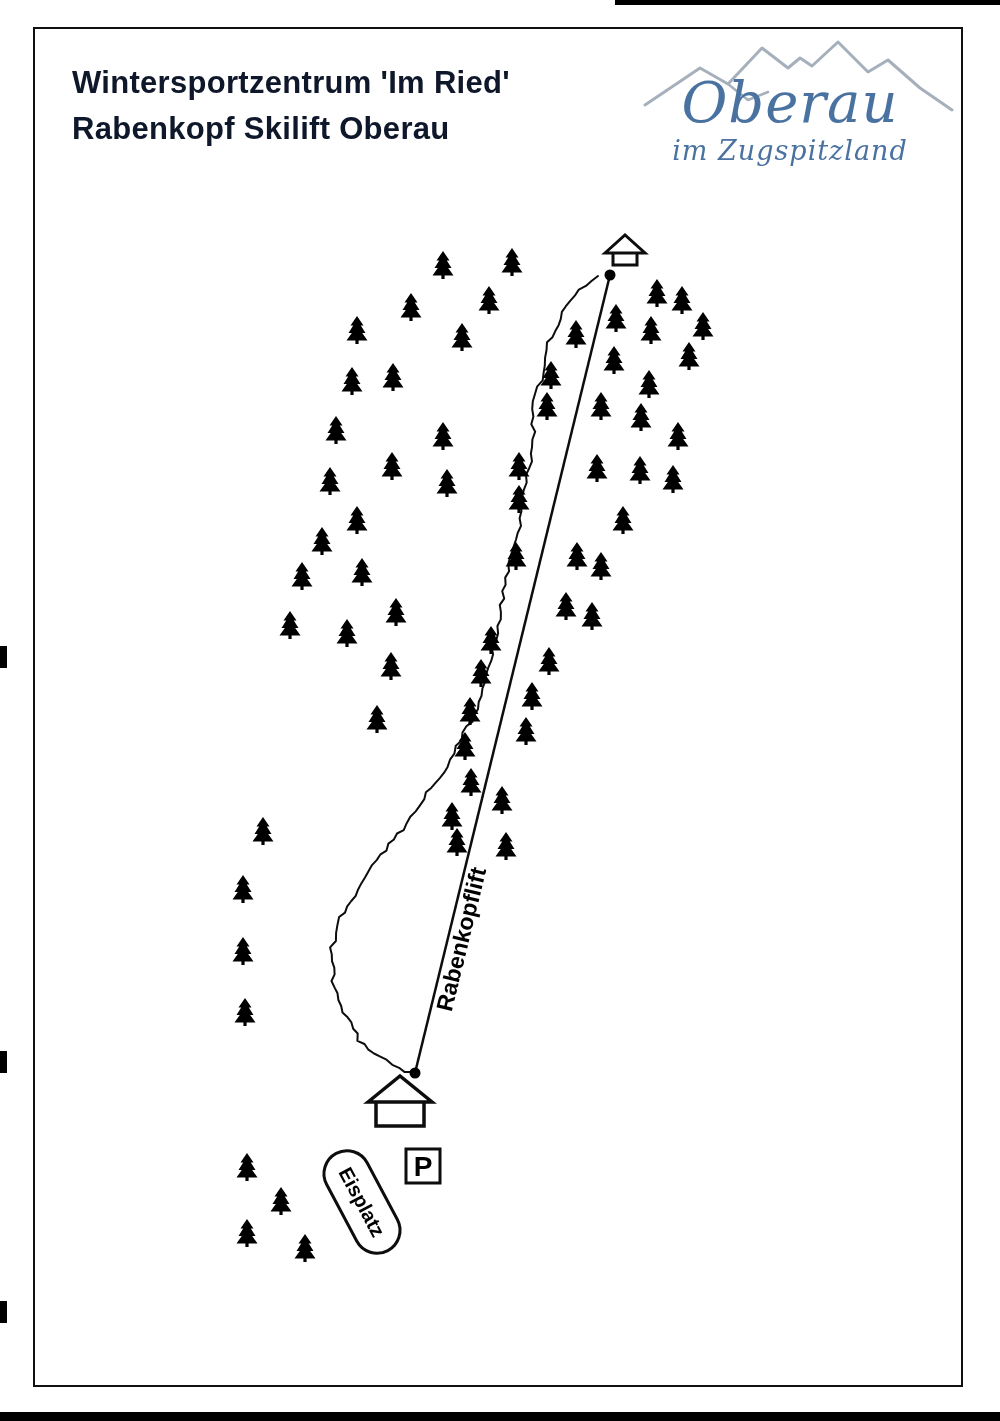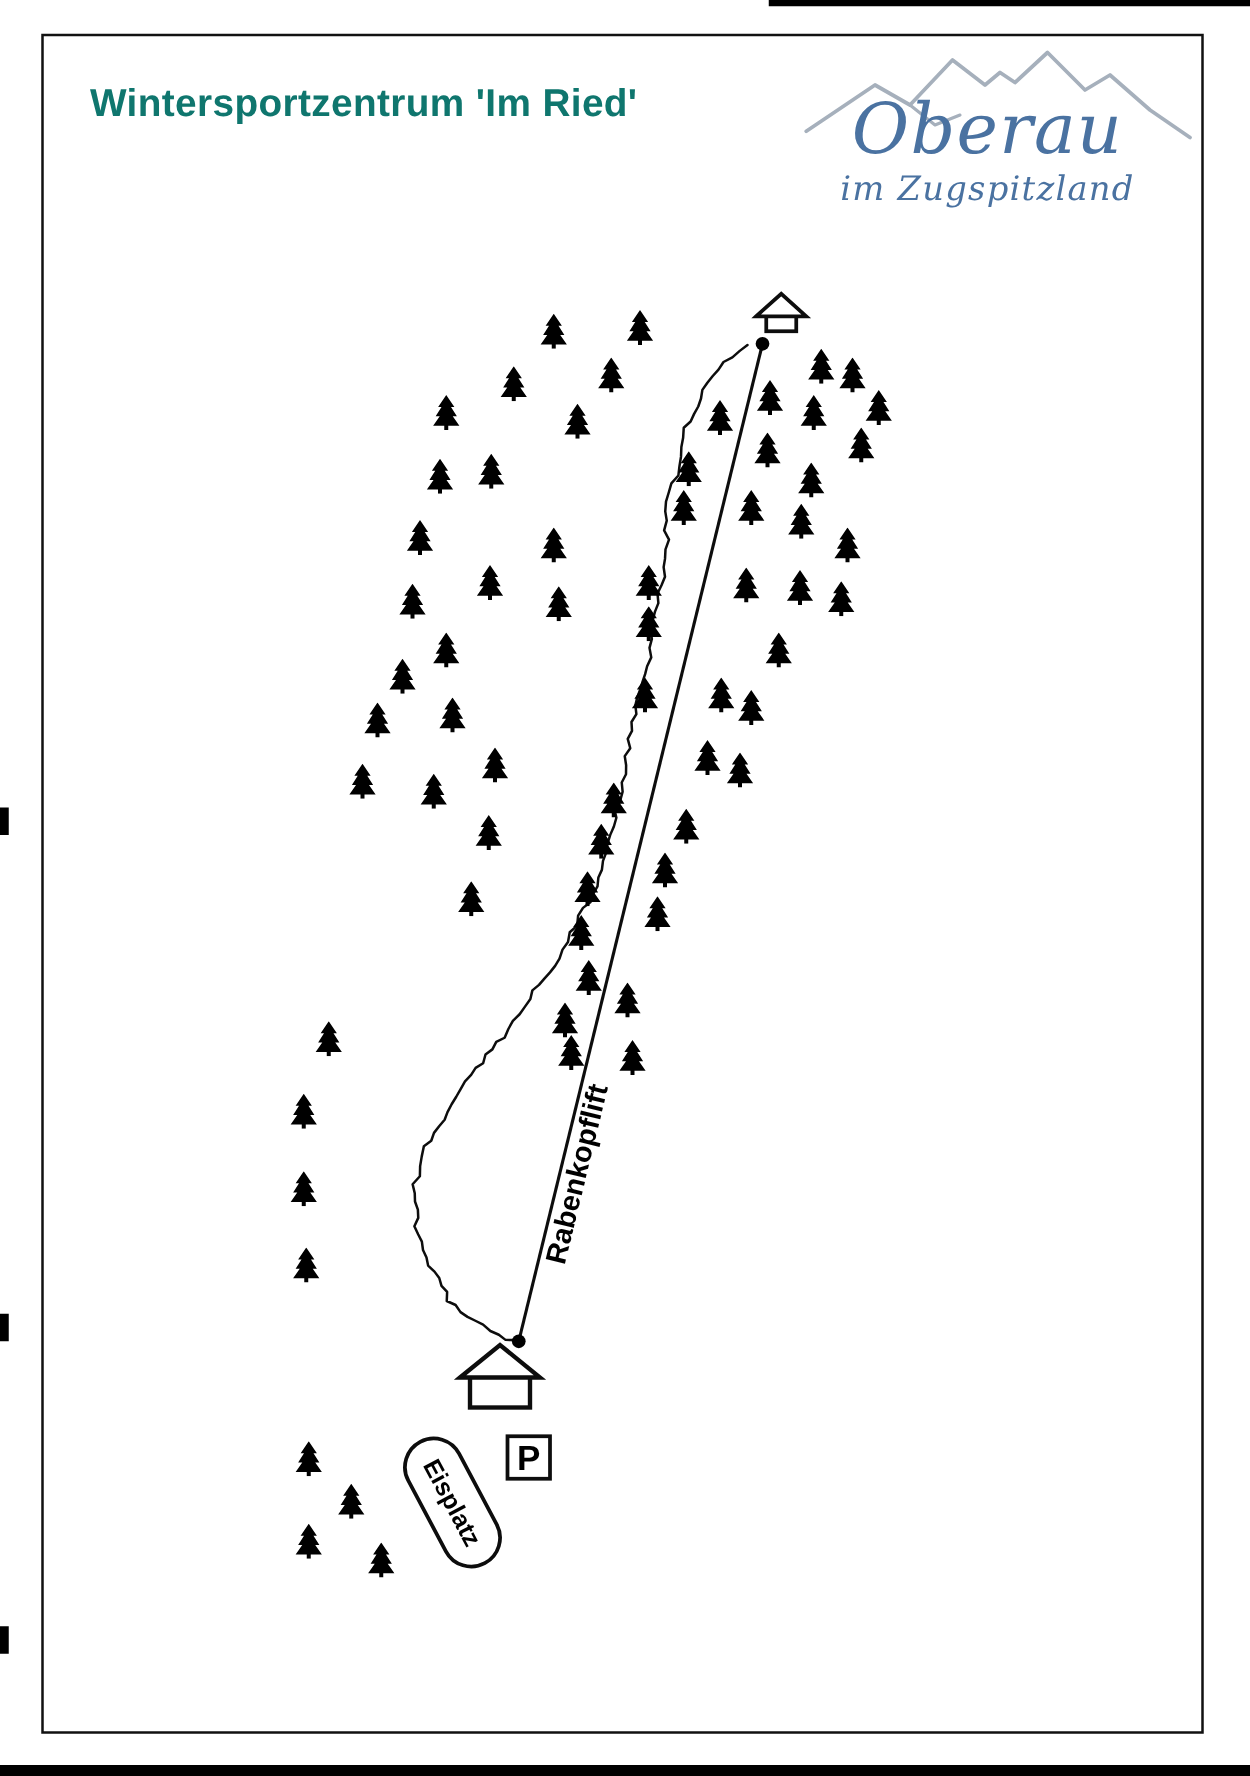--- a/index.html
+++ b/index.html
@@ -13,21 +13,21 @@
   }
   .artifact { position:absolute; background:#000; }
   .artifact.bottom-bar   { left:0;   top:1412px; width:1000px; height:9px; }
   .artifact.topright-bar { left:615px; top:0;    width:385px;  height:5px; }
   .artifact.tick1 { left:0; top:646px;  width:7px; height:22px; }
   .artifact.tick2 { left:0; top:1051px; width:7px; height:22px; }
   .artifact.tick3 { left:0; top:1301px; width:7px; height:22px; }
 
   .title-block { position:absolute; left:72px; top:60px; }
   .title-line {
-    font-weight:bold; font-size:31px; color:#0f766e; line-height:46px;
+    font-weight:bold; font-size:31px; color:#0f172a; line-height:46px;
     letter-spacing:0.3px; white-space:nowrap;
   }
 
   .logo-svg { position:absolute; left:600px; top:22px; }
   .logo-name {
     font-family:"DejaVu Serif", serif; font-style:italic; font-size:56px;
     letter-spacing:1px;
   }
   .logo-sub {
     font-family:"DejaVu Serif", serif; font-style:italic; font-size:27px;
@@ -46,20 +46,21 @@
   <div class="artifact bottom-bar"></div>
   <div class="artifact topright-bar"></div>
   <div class="artifact tick1"></div>
   <div class="artifact tick2"></div>
   <div class="artifact tick3"></div>
 
   <div class="page-border"></div>
 
   <div class="title-block">
     <div class="title-line">Wintersportzentrum 'Im Ried'</div>
+    <div class="title-line">Rabenkopf Skilift Oberau</div>
   </div>
 
   <svg class="logo-svg" width="380" height="160" viewBox="0 0 380 160">
     <polyline points="45,83 100,46 128,62 162,26 188,46 200,36 212,44 238,20 268,50 288,38 320,66 352,88" fill="none" stroke="#a6b0bc" stroke-width="3" stroke-linejoin="round" stroke-linecap="round"></polyline>
     <polyline points="128,62 148,78 168,70" fill="none" stroke="#a6b0bc" stroke-width="2.5" stroke-linejoin="round" stroke-linecap="round"></polyline>
     <text class="logo-name" x="190" y="100" text-anchor="middle" fill="#4a72a1">Oberau</text>
     <text class="logo-sub" x="190" y="138" text-anchor="middle" fill="#4a72a1">im Zugspitzland</text>
   </svg>
 
   <svg id="map-svg" class="map-svg" width="1000" height="1421" viewBox="0 0 1000 1421">

